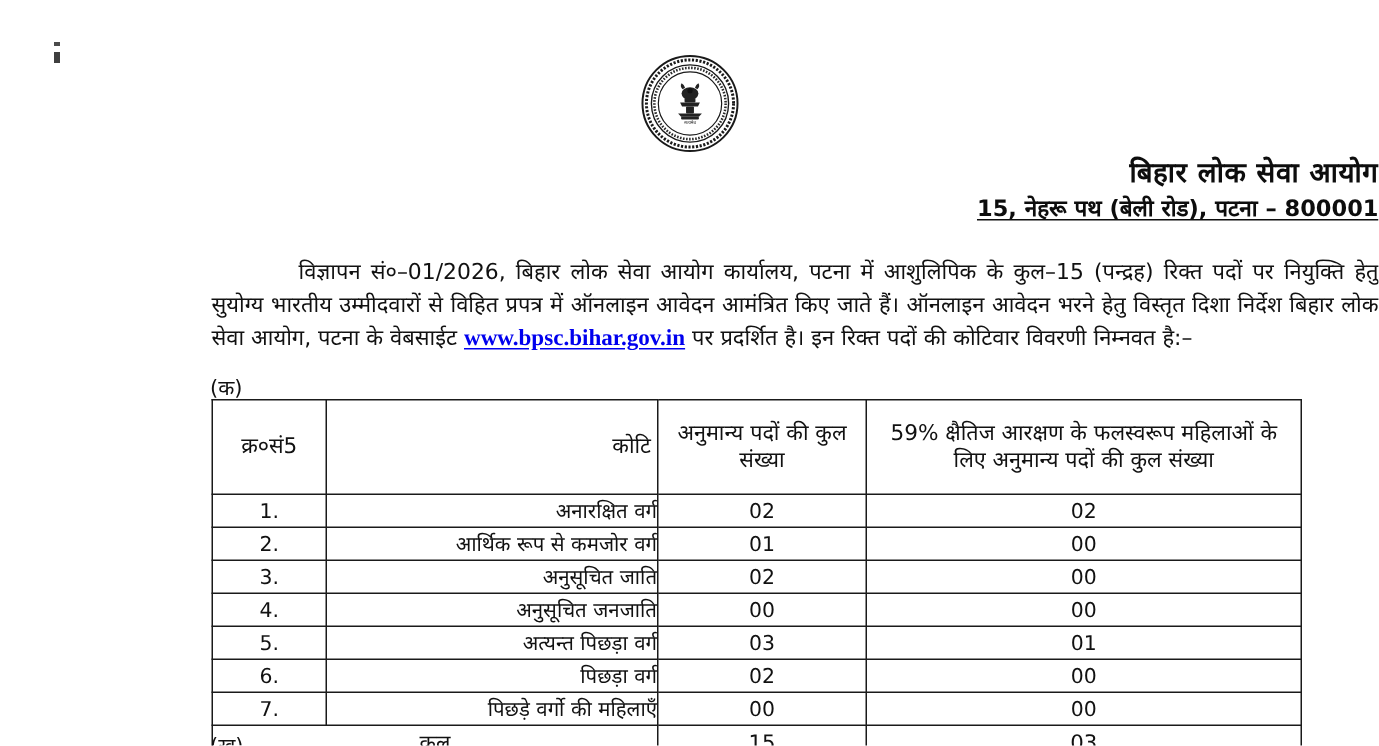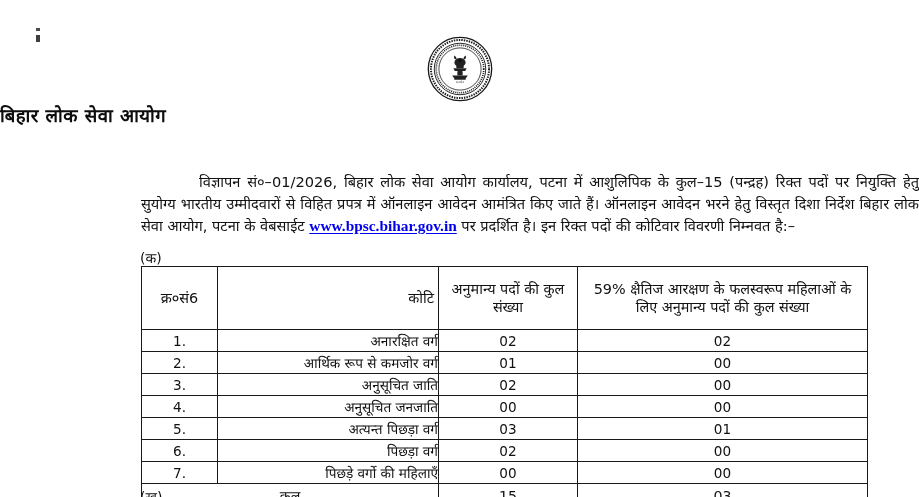--- a/index.html
+++ b/index.html
@@ -44,21 +44,21 @@
     width: 66px;
     height: 66px;
     display: block;
   }
 
   
   #org-header {
     position: absolute;
     left: 0; right: 0;
     top: 104px;
-    text-align: left;
+    text-align: right;
     line-height: 1.25;
   }
   #org-title {
     font-family: "DejaVu Sans", "Liberation Sans", sans-serif;
     font-size: 18.5px;
     font-weight: 700;
     letter-spacing: .4px;
     color: #0d0d0d;
   }
   #org-address {
@@ -182,30 +182,33 @@
       <circle cx="50" cy="37" r="2.6" fill="#111"></circle>
       <path d="M42.5 35.5 q-3 -3 -1 -6 q2.5 1.5 3.5 4.5 z"></path>
       <path d="M57.5 35.5 q3 -3 1 -6 q-2.5 1.5 -3.5 4.5 z"></path>
     </g>
     <text x="50" y="71" font-size="4.6" text-anchor="middle" fill="#222" font-family="DejaVu Sans, sans-serif">सत्यमेव</text>
   </svg>
 </div>
 
 <div id="org-header">
   <div id="org-title">बिहार लोक सेवा आयोग</div>
+  <div id="org-address">
+    <span class="ul">15, नेहरू पथ (बेली रोड), पटना – 800001</span>
+  </div>
 </div>
 
 <p id="notice-para"><span class="indent"></span><span>विज्ञापन सं०–01/2026, बिहार लोक सेवा आयोग कार्यालय, पटना में आशुलिपिक के कुल–15 (पन्द्रह) रिक्त पदों पर नियुक्ति हेतु सुयोग्य भारतीय उम्मीदवारों से विहित प्रपत्र में ऑनलाइन आवेदन आमंत्रित किए जाते हैं। ऑनलाइन आवेदन भरने हेतु विस्तृत दिशा निर्देश बिहार लोक सेवा आयोग, पटना के वेबसाईट </span><a class="url" href="#">www.bpsc.bihar.gov.in</a><span> पर प्रदर्शित है। इन रिक्त पदों की कोटिवार विवरणी निम्नवत है:–</span></p>
 
 <div id="section-label-ka">(क)</div>
 
 <table id="vacancy-table">
   <thead>
     <tr>
-      <td class="col-sn">क्र०सं6</td>
+      <td class="col-sn">क्र०सं5</td>
       <td class="col-cat" style="text-align:right;padding-left:4px !important;">कोटि</td>
       <td class="col-tot">अनुमान्य पदों की कुल संख्या</td>
       <td class="col-wom">59% क्षैतिज आरक्षण के फलस्वरूप महिलाओं के लिए अनुमान्य पदों की कुल संख्या</td>
     </tr>
   </thead>
   <tbody>
     <tr>
       <td class="col-sn">1.</td>
       <td class="col-cat">अनारक्षित वर्ग</td>
       <td class="col-tot">02</td>

